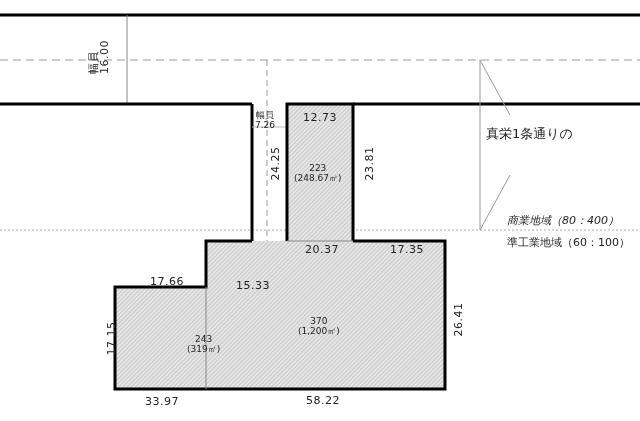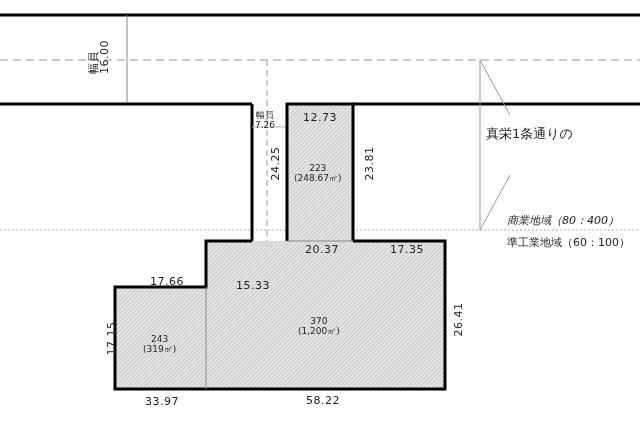--- a/index.html
+++ b/index.html
@@ -68,21 +68,21 @@
 <div class="lbl dim" style="left:305px;top:244px;">20.37</div>
 <div class="lbl dim" style="left:390px;top:244px;">17.35</div>
 <div class="lbl small" style="left:298px;top:316px;">
   <span>370</span><br><span>(1,200㎡)</span>
 </div>
 <div class="lbl dim vert" style="left:441px;top:314px;">26.41</div>
 <div class="lbl dim" style="left:306px;top:395px;">58.22</div>
 
 <div class="lbl dim" style="left:150px;top:276px;">17.66</div>
 <div class="lbl dim vert" style="left:94px;top:333px;">17.15</div>
-<div class="lbl small" style="left:143px;top:334px;">
+<div class="lbl small" style="left:143px;top:334px;padding-left:44px;">
   <span>243</span><br><span>(319㎡)</span>
 </div>
 <div class="lbl dim" style="left:145px;top:396px;">33.97</div>
 
 <div class="lbl note" style="left:486px;top:126px;">
   <div>真栄1条通りの</div>
 </div>
 
 <div class="lbl zone" style="left:507px;top:215px;font-style:italic;">商業地域（80：400）</div>
 <div class="lbl zone" style="left:507px;top:237px;">準工業地域（60：100）</div>

